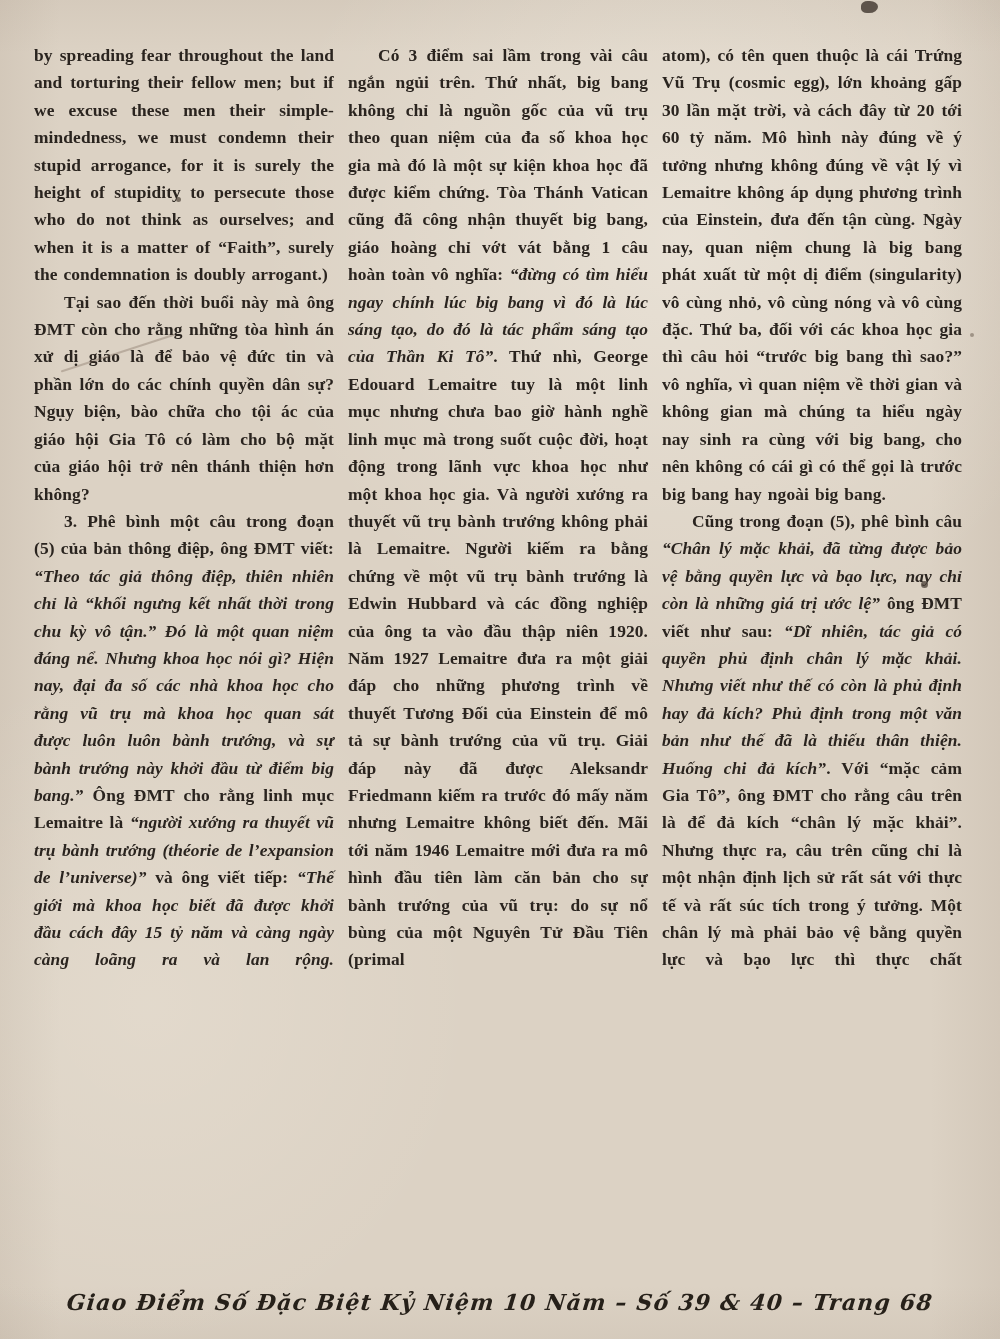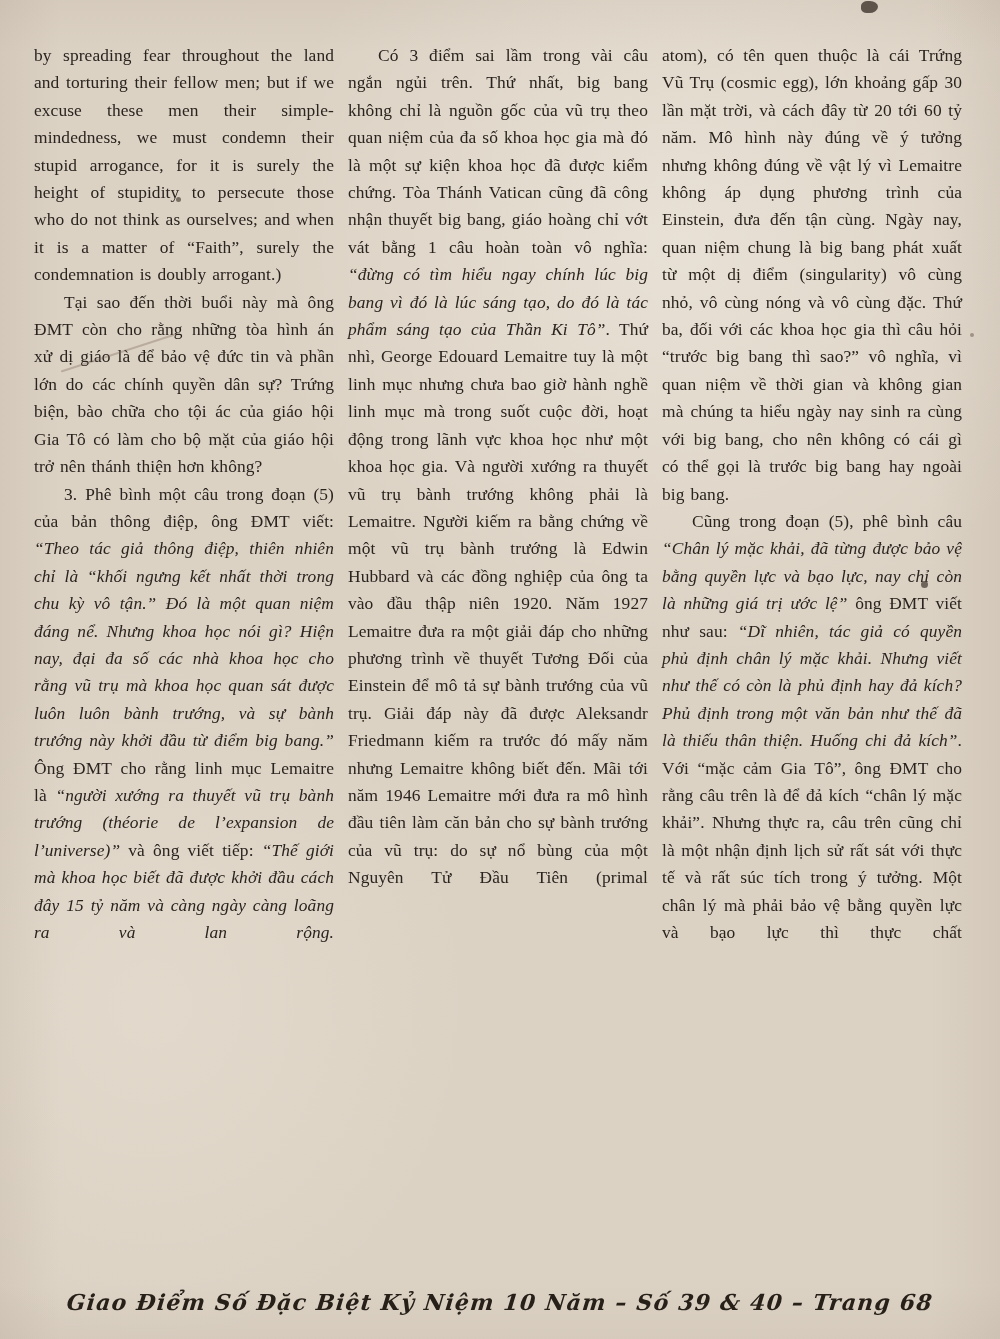--- a/index.html
+++ b/index.html
@@ -23,20 +23,21 @@
       linear-gradient(to bottom, rgba(132,112,94,0.08), rgba(132,112,94,0) 4%, rgba(132,112,94,0) 96%, rgba(132,112,94,0.08)),
       #dcd2c4;
   }
   .columns {
     display: flex;
     gap: 14px;
   }
   .col {
     width: 300px;
     flex: 0 0 300px;
+    font-weight: bold;
   }
   p.para {
     margin: 0;
     font-size: 17.4px;
     line-height: 27.4px;
     text-align: justify;
     word-spacing: 1.5px;
     letter-spacing: 0.1px;
   }
   p.para.indent { text-indent: 30px; }
@@ -69,21 +70,21 @@
     border-radius: 2px;
   }
 </style>
 </head>
 <body>
 
 <div class="page">
   <div class="columns">
     <div class="col">
         <p class="para"><span>by spreading fear throughout the land and torturing their fellow men; but if we excuse these men their simple-mindedness, we must condemn their stupid arrogance, for it is surely the height of stupidity to persecute those who do not think as ourselves; and when it is a matter of “Faith”, surely the condemnation is doubly arrogant.)</span></p>
-        <p class="para indent"><span>Tại sao đến thời buổi này mà ông ĐMT còn cho rằng những tòa hình án xử dị giáo là để bảo vệ đức tin và phần lớn do các chính quyền dân sự? Trứng biện, bào chữa cho tội ác của giáo hội Gia Tô có làm cho bộ mặt của giáo hội trở nên thánh thiện hơn không?</span></p>
+        <p class="para indent"><span>Tại sao đến thời buổi này mà ông ĐMT còn cho rằng những tòa hình án xử dị giáo là để bảo vệ đức tin và phần lớn do các chính quyền dân sự? Ngụy biện, bào chữa cho tội ác của giáo hội Gia Tô có làm cho bộ mặt của giáo hội trở nên thánh thiện hơn không?</span></p>
         <p class="para indent flush"><span>3. Phê bình một câu trong đoạn (5) của bản thông điệp, ông ĐMT viết: </span><span class="it">“Theo tác giả thông điệp, thiên nhiên chỉ là “khối ngưng kết nhất thời trong chu kỳ vô tận.” Đó là một quan niệm đáng nể. Nhưng khoa học nói gì? Hiện nay, đại đa số các nhà khoa học cho rằng vũ trụ mà khoa học quan sát được luôn luôn bành trướng, và sự bành trướng này khởi đầu từ điểm big bang.”</span><span> Ông ĐMT cho rằng linh mục Lemaitre là </span><span class="it">“người xướng ra thuyết vũ trụ bành trướng (théorie de l’expansion de l’universe)”</span><span> và ông viết tiếp: </span><span class="it">“Thế giới mà khoa học biết đã được khởi đầu cách đây 15 tỷ năm và càng ngày càng loãng ra và lan rộng.</span></p>
       </div>
     <div class="col">
         <p class="para indent flush"><span>Có 3 điểm sai lầm trong vài câu ngắn ngủi trên. Thứ nhất, big bang không chỉ là nguồn gốc của vũ trụ theo quan niệm của đa số khoa học gia mà đó là một sự kiện khoa học đã được kiểm chứng. Tòa Thánh Vatican cũng đã công nhận thuyết big bang, giáo hoàng chỉ vớt vát bằng 1 câu hoàn toàn vô nghĩa: </span><span class="it">“đừng có tìm hiểu ngay chính lúc big bang vì đó là lúc sáng tạo, do đó là tác phẩm sáng tạo của Thần Ki Tô”</span><span>. Thứ nhì, George Edouard Lemaitre tuy là một linh mục nhưng chưa bao giờ hành nghề linh mục mà trong suốt cuộc đời, hoạt động trong lãnh vực khoa học như một khoa học gia. Và người xướng ra thuyết vũ trụ bành trướng không phải là Lemaitre. Người kiếm ra bằng chứng về một vũ trụ bành trướng là Edwin Hubbard và các đồng nghiệp của ông ta vào đầu thập niên 1920. Năm 1927 Lemaitre đưa ra một giải đáp cho những phương trình về thuyết Tương Đối của Einstein để mô tả sự bành trướng của vũ trụ. Giải đáp này đã được Aleksandr Friedmann kiếm ra trước đó mấy năm nhưng Lemaitre không biết đến. Mãi tới năm 1946 Lemaitre mới đưa ra mô hình đầu tiên làm căn bản cho sự bành trướng của vũ trụ: do sự nổ bùng của một Nguyên Tử Đầu Tiên (primal</span></p>
       </div>
     <div class="col">
         <p class="para"><span>atom), có tên quen thuộc là cái Trứng Vũ Trụ (cosmic egg), lớn khoảng gấp 30 lần mặt trời, và cách đây từ 20 tới 60 tỷ năm. Mô hình này đúng về ý tưởng nhưng không đúng về vật lý vì Lemaitre không áp dụng phương trình của Einstein, đưa đến tận cùng. Ngày nay, quan niệm chung là big bang phát xuất từ một dị điểm (singularity) vô cùng nhỏ, vô cùng nóng và vô cùng đặc. Thứ ba, đối với các khoa học gia thì câu hỏi “trước big bang thì sao?” vô nghĩa, vì quan niệm về thời gian và không gian mà chúng ta hiểu ngày nay sinh ra cùng với big bang, cho nên không có cái gì có thể gọi là trước big bang hay ngoài big bang.</span></p>
         <p class="para indent flush"><span>Cũng trong đoạn (5), phê bình câu </span><span class="it">“Chân lý mặc khải, đã từng được bảo vệ bằng quyền lực và bạo lực, nay chỉ còn là những giá trị ước lệ”</span><span> ông ĐMT viết như sau: </span><span class="it">“Dĩ nhiên, tác giả có quyền phủ định chân lý mặc khải. Nhưng viết như thế có còn là phủ định hay đả kích? Phủ định trong một văn bản như thế đã là thiếu thân thiện. Huống chi đả kích”</span><span>. Với “mặc cảm Gia Tô”, ông ĐMT cho rằng câu trên là để đả kích “chân lý mặc khải”. Nhưng thực ra, câu trên cũng chỉ là một nhận định lịch sử rất sát với thực tế và rất súc tích trong ý tưởng. Một chân lý mà phải bảo vệ bằng quyền lực và bạo lực thì thực chất</span></p>
       </div>
   </div>

